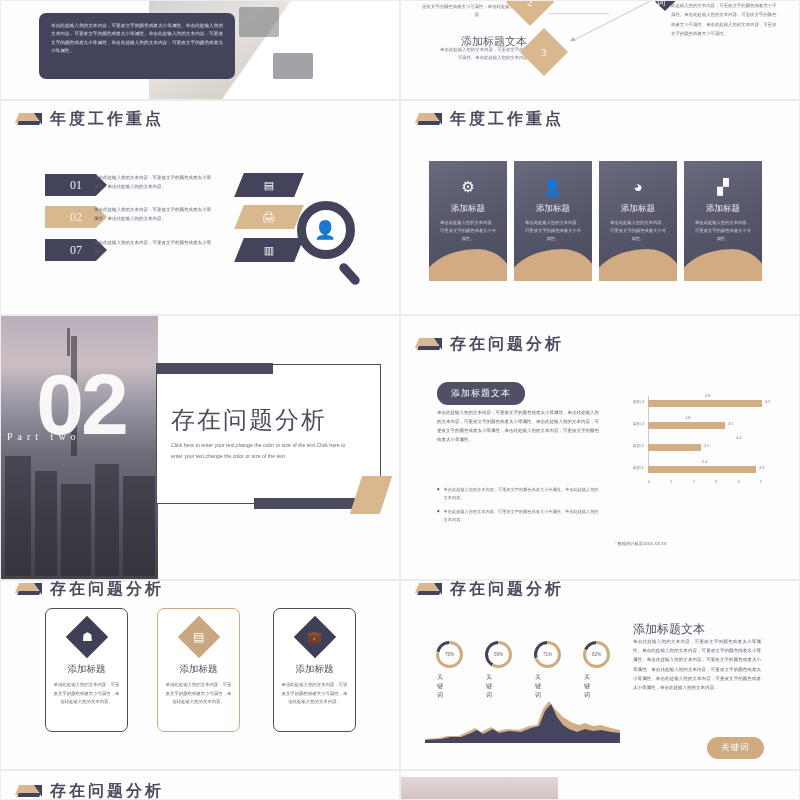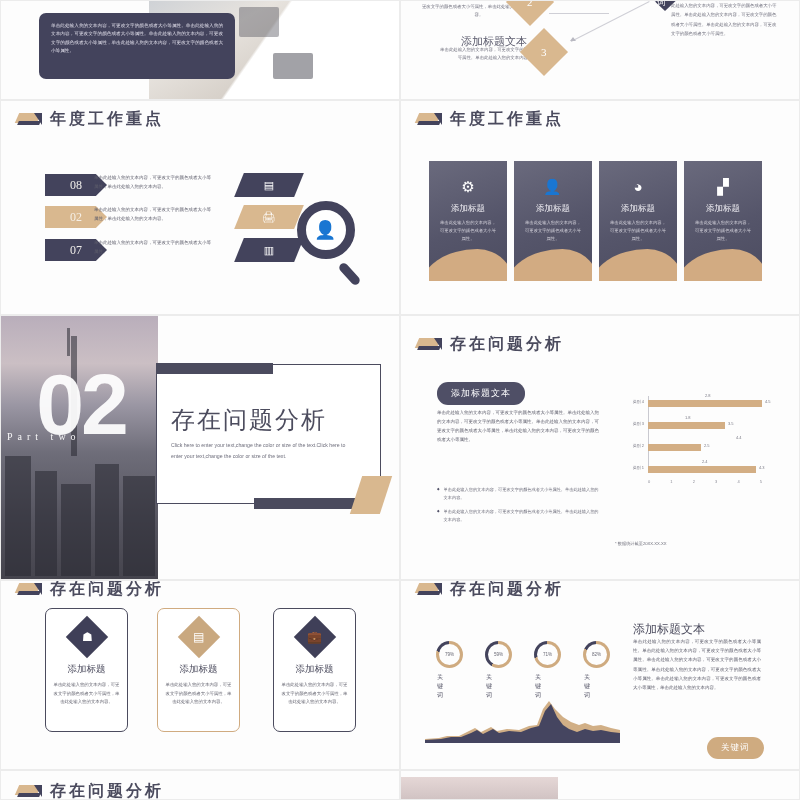--- a/index.html
+++ b/index.html
@@ -254,21 +254,21 @@
     <div class="hdr" style="left:16px;top:8px;">
       <div class="book-icon">
         <div class="pg"></div>
           <div class="sh"></div>
           <div class="cor"></div>
       </div>
       <div class="hdr-title">年度工作重点</div>
     </div>
 
     <div class="arw dark" style="left:44px;top:73px;">
-      <span>08</span>
+      <span>01</span>
     </div>
     <div class="arw-txt" style="left:93px;top:73px;">单击此处输入您的文本内容，可更改文字的颜色或者大小等属性，单击此处输入您的文本内容。</div>
     <div class="par dark" style="left:238px;top:72px;">
       <span class="gl">▤</span>
     </div>
 
     <div class="arw tan" style="left:44px;top:105px;">
       <span>02</span>
     </div>
     <div class="arw-txt" style="left:93px;top:105px;">单击此处输入您的文本内容，可更改文字的颜色或者大小等属性，单击此处输入您的文本内容。</div>

